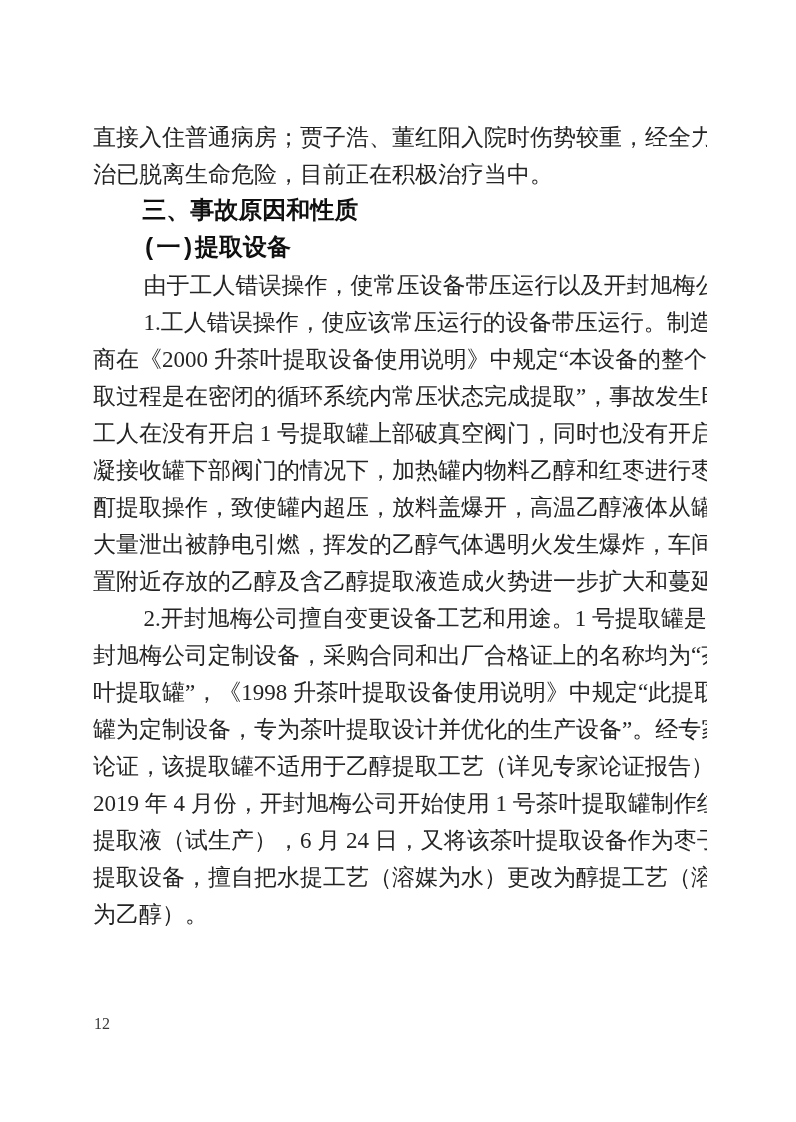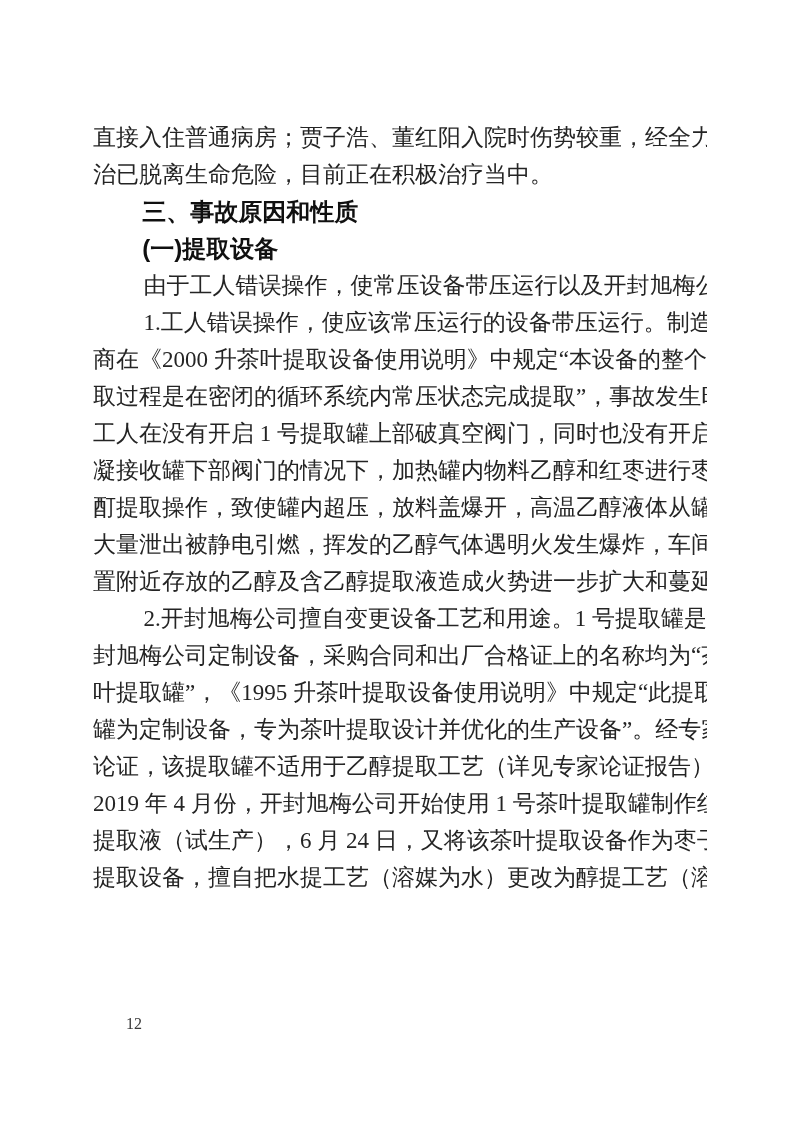--- a/index.html
+++ b/index.html
@@ -35,35 +35,34 @@
   }
   .line.last,
   .line.heading {
     text-align: center;
     text-align-last: left;
   }
   .line.indent {
     text-indent: 2.2em;
   }
   .line.heading {
-    font-family: Liberation Sans, sans-serif;
+    font-family: Liberation Mono, monospace;
     font-weight: 700;
     font-size: 24px;
     color: #101010;
     text-indent: 2.05em;
   }
   .page-number {
     position: absolute;
     left: 94px;
     top: 1014px;
     font-size: 16px;
     line-height: 20px;
     color: #3a3a3a;
     font-family: "Liberation Serif", "DejaVu Serif", serif;
-    margin-left: 32px;
   }
 </style>
 </head>
 <body>
 
 <div class="page">
   <div class="content">
       <div class="line body">直接入住普通病房；贾子浩、董红阳入院时伤势较重，经全力救</div>
       <div class="line body last">治已脱离生命危险，目前正在积极治疗当中。</div>
       <div class="line heading lvl1">三、事故原因和性质</div>
@@ -72,21 +71,22 @@
       <div class="line body indent">1.工人错误操作，使应该常压运行的设备带压运行。制造厂</div>
       <div class="line body">商在《2000 升茶叶提取设备使用说明》中规定“本设备的整个提</div>
       <div class="line body">取过程是在密闭的循环系统内常压状态完成提取”，事故发生时，</div>
       <div class="line body">工人在没有开启 1 号提取罐上部破真空阀门，同时也没有开启冷</div>
       <div class="line body">凝接收罐下部阀门的情况下，加热罐内物料乙醇和红枣进行枣子</div>
       <div class="line body">酊提取操作，致使罐内超压，放料盖爆开，高温乙醇液体从罐内</div>
       <div class="line body">大量泄出被静电引燃，挥发的乙醇气体遇明火发生爆炸，车间装</div>
       <div class="line body last">置附近存放的乙醇及含乙醇提取液造成火势进一步扩大和蔓延。</div>
       <div class="line body indent">2.开封旭梅公司擅自变更设备工艺和用途。1 号提取罐是开</div>
       <div class="line body">封旭梅公司定制设备，采购合同和出厂合格证上的名称均为“茶</div>
-      <div class="line body">叶提取罐”，《1995 升茶叶提取设备使用说明》中规定“此提取</div>
+      <div class="line body">叶提取罐”，《1998 升茶叶提取设备使用说明》中规定“此提取</div>
       <div class="line body">罐为定制设备，专为茶叶提取设计并优化的生产设备”。经专家</div>
       <div class="line body">论证，该提取罐不适用于乙醇提取工艺（详见专家论证报告）。</div>
       <div class="line body">2019 年 4 月份，开封旭梅公司开始使用 1 号茶叶提取罐制作红茶</div>
       <div class="line body">提取液（试生产），6 月 24 日，又将该茶叶提取设备作为枣子酊</div>
       <div class="line body">提取设备，擅自把水提工艺（溶媒为水）更改为醇提工艺（溶媒</div>
+      <div class="line body last">为乙醇）。</div>
     </div>
   <div class="page-number">12</div>
 </div>
 
 </body></html>

